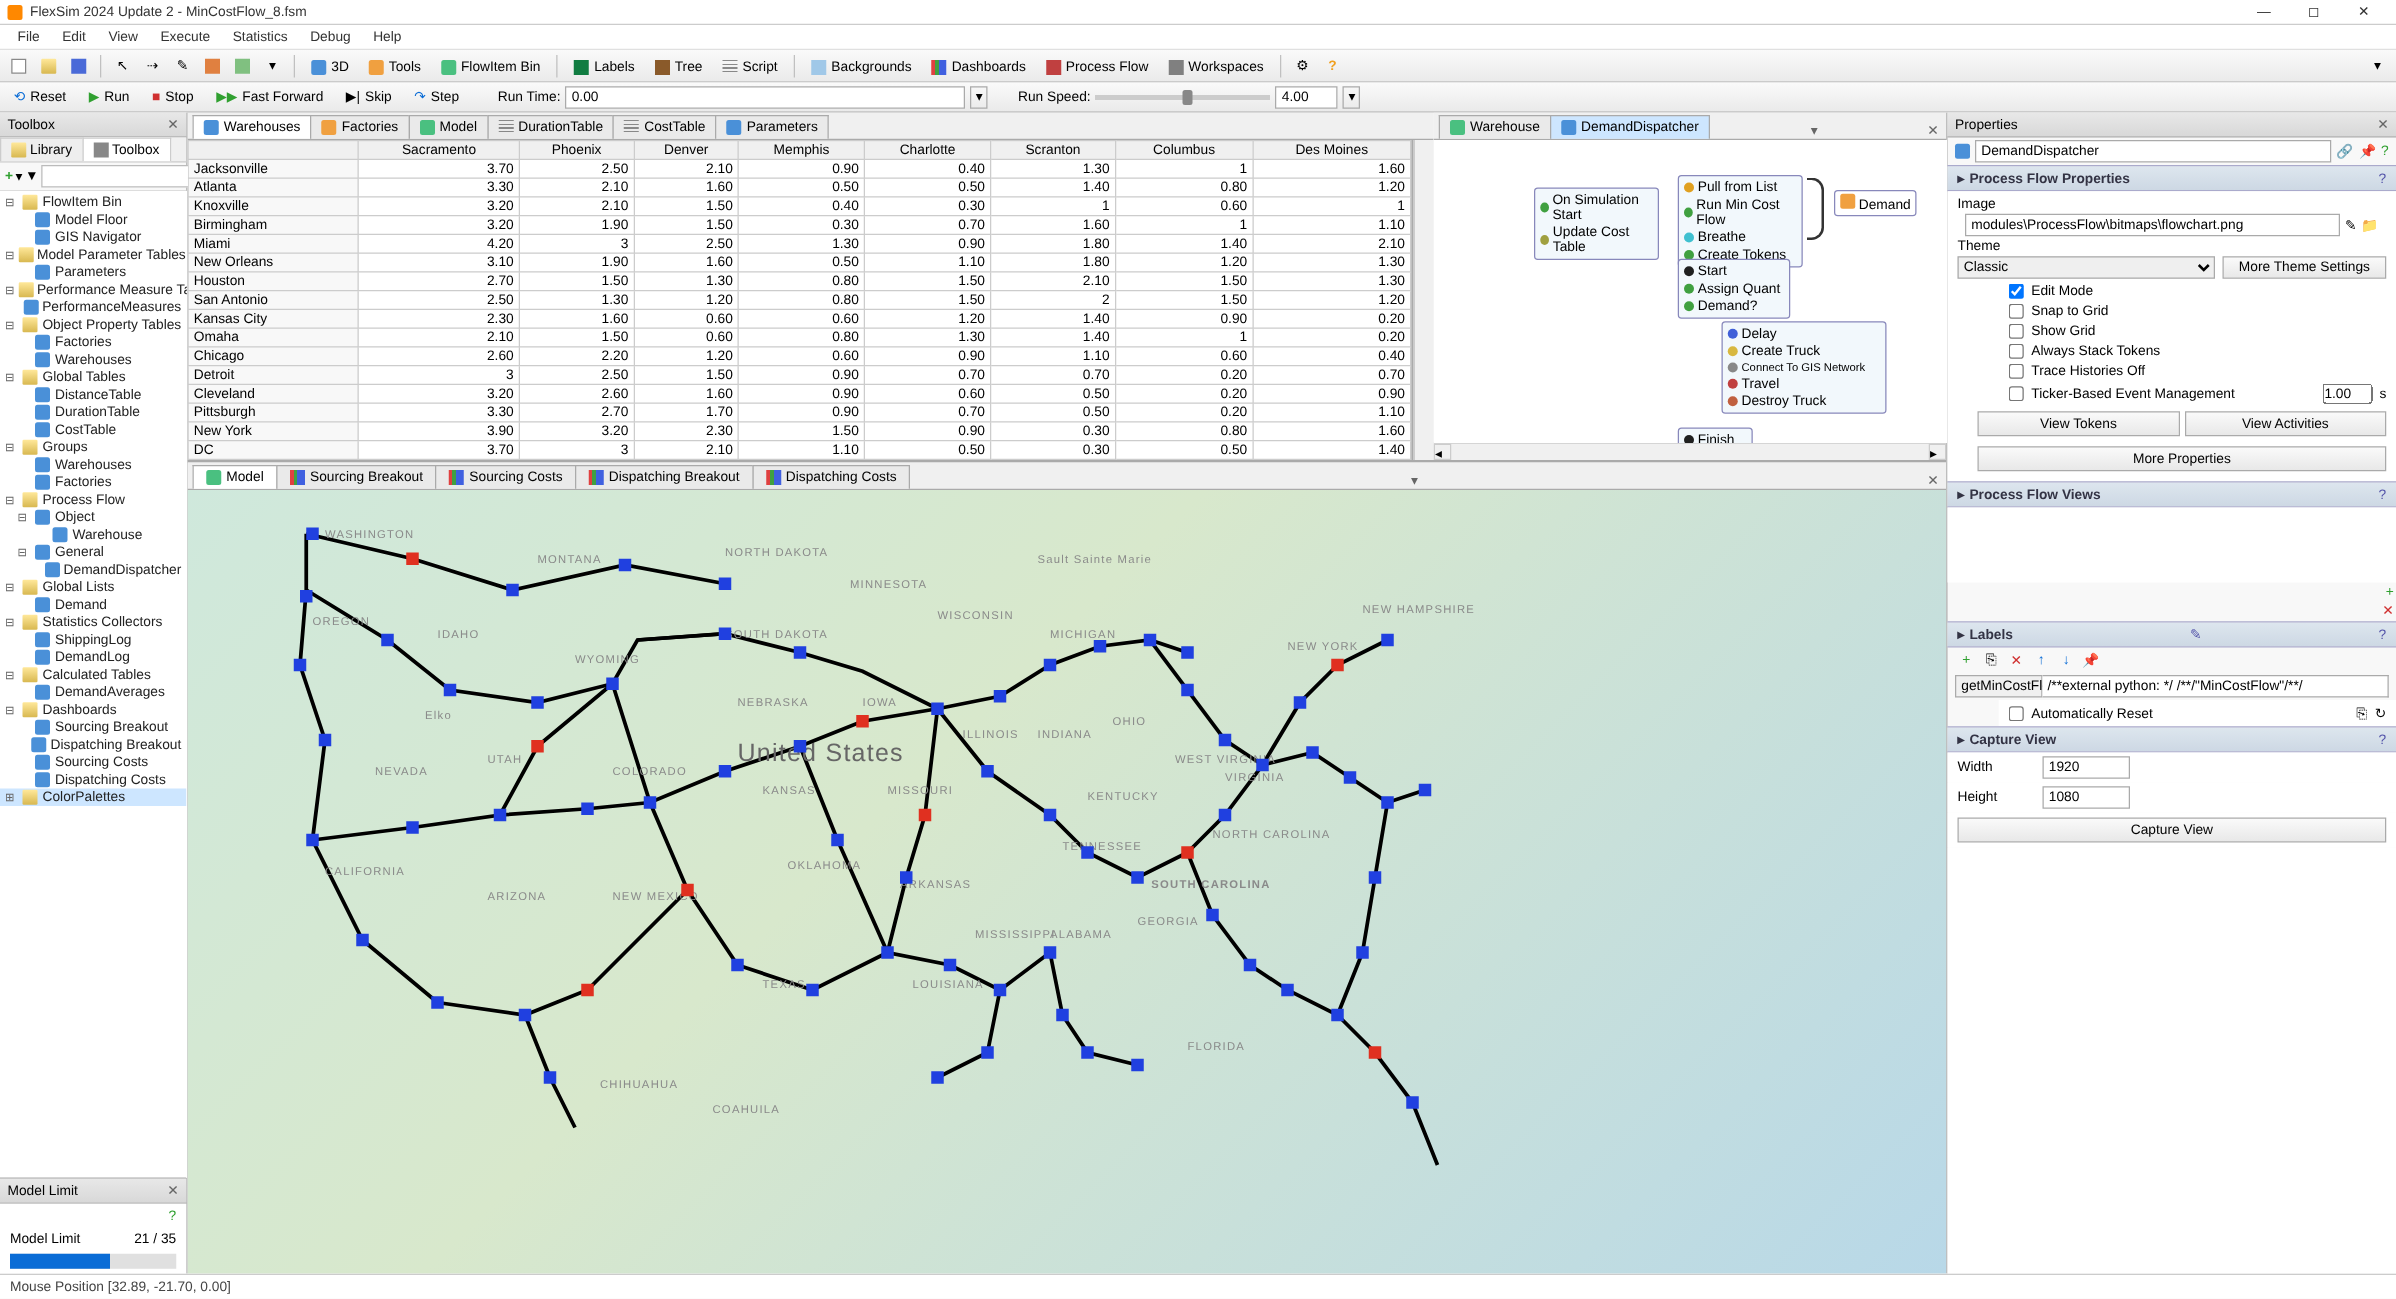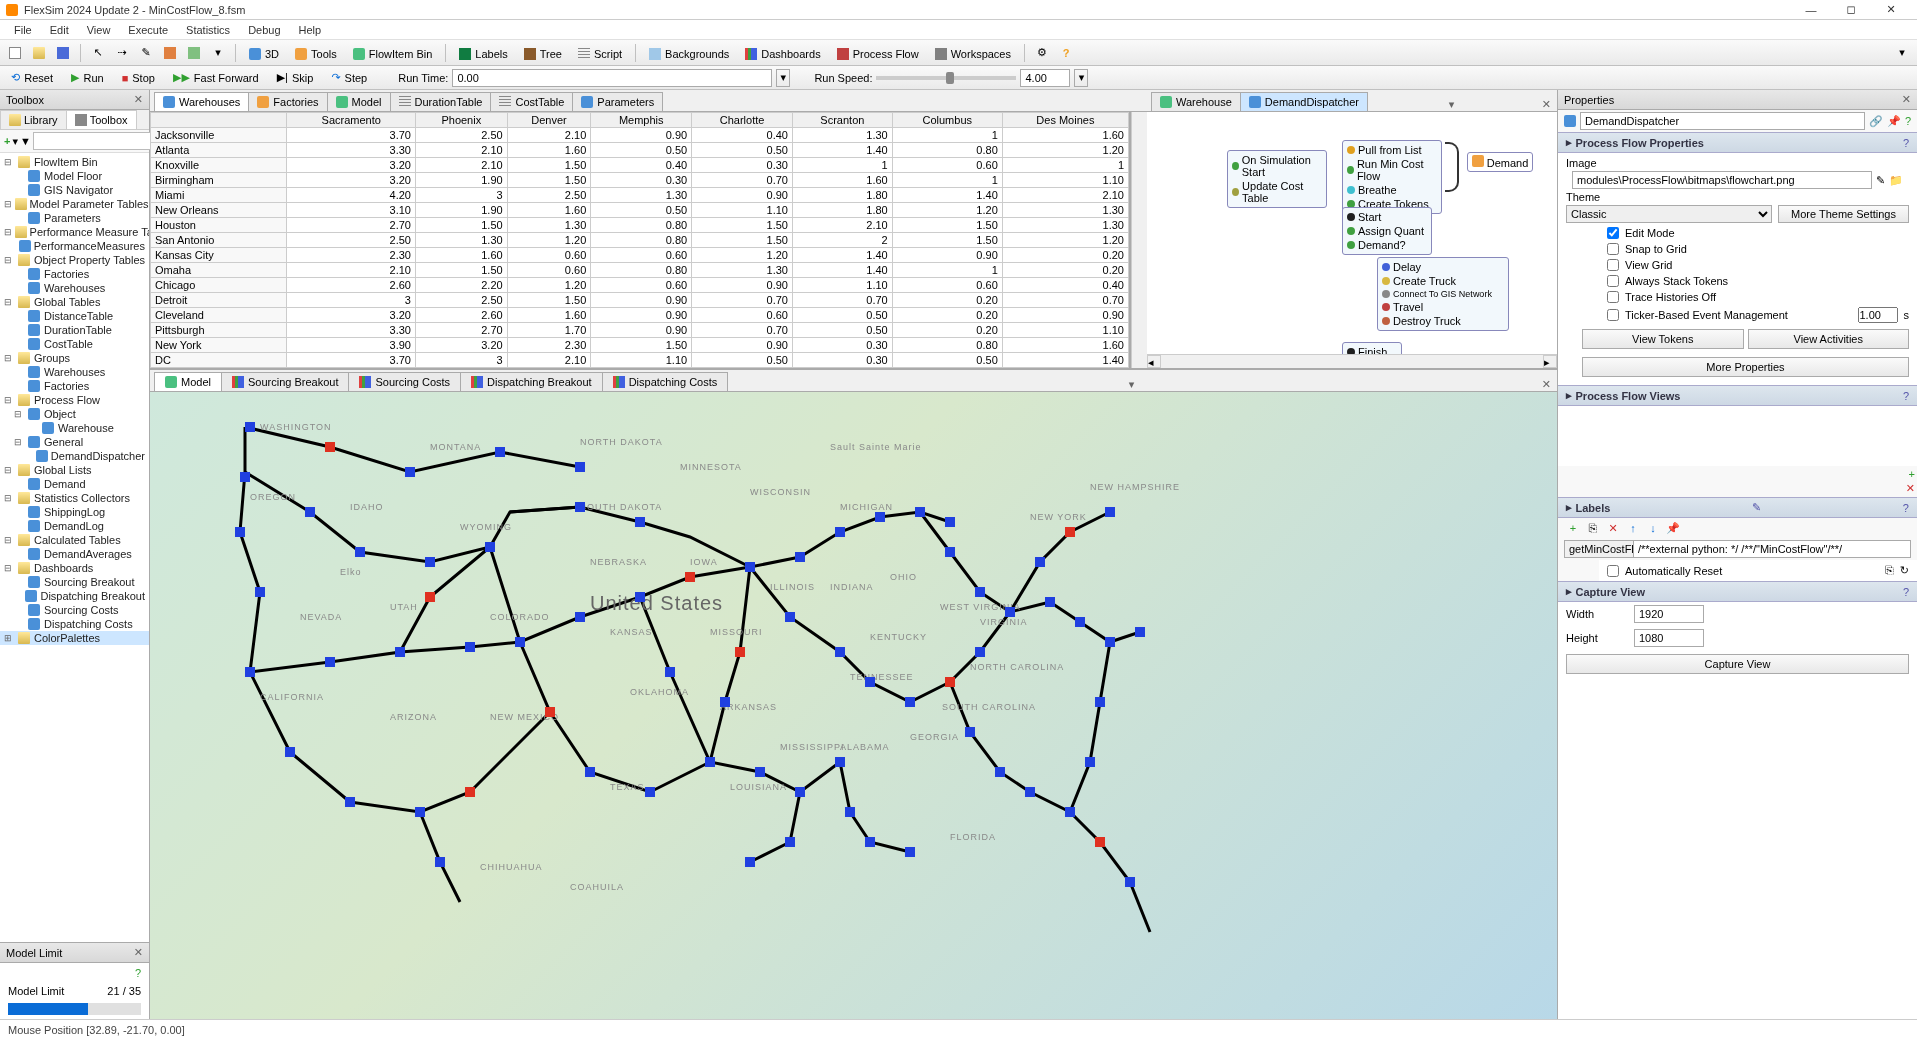--- a/index.html
+++ b/index.html
@@ -890,21 +890,21 @@
         <div class="state-label" style="left: 580px; top: 390px;">LOUISIANA</div>
         <div class="state-label" style="left: 630px; top: 350px;">MISSISSIPPI</div>
         <div class="state-label" style="left: 700px; top: 280px;">TENNESSEE</div>
         <div class="state-label" style="left: 720px; top: 240px;">KENTUCKY</div>
         <div class="state-label" style="left: 680px; top: 190px;">INDIANA</div>
         <div class="state-label" style="left: 690px; top: 110px;">MICHIGAN</div>
         <div class="state-label" style="left: 740px; top: 180px;">OHIO</div>
         <div class="state-label" style="left: 690px; top: 350px;">ALABAMA</div>
         <div class="state-label" style="left: 760px; top: 340px;">GEORGIA</div>
         <div class="state-label" style="left: 800px; top: 440px;">FLORIDA</div>
-        <div class="state-label" style="left: 792px; top: 310px;">SOUTH CAROLINA</div>
+        <div class="state-label" style="left: 771px; top: 310px; font-weight: bold;">SOUTH CAROLINA</div>
         <div class="state-label" style="left: 820px; top: 270px;">NORTH CAROLINA</div>
         <div class="state-label" style="left: 830px; top: 225px;">VIRGINIA</div>
         <div class="state-label" style="left: 790px; top: 210px;">WEST VIRGINIA</div>
         <div class="state-label" style="left: 880px; top: 120px;">NEW YORK</div>
         <div class="state-label" style="left: 940px; top: 90px;">NEW HAMPSHIRE</div>
         <div class="state-label" style="left: 330px; top: 470px;">CHIHUAHUA</div>
         <div class="state-label" style="left: 420px; top: 490px;">COAHUILA</div>
         <div class="state-label" style="left: 440px; top: 200px; font-size: 20px; color: rgb(102, 102, 102);">United States</div>
         <div class="state-label" style="left: 680px; top: 50px;">Sault Sainte Marie</div>
         <div class="state-label" style="left: 190px; top: 175px;">Elko</div>
@@ -1018,21 +1018,21 @@
           <div class="chk-row">
             <input type="checkbox" checked="" style="">
             <span>Edit Mode</span>
           </div>
           <div class="chk-row">
             <input type="checkbox" style="">
             <span>Snap to Grid</span>
           </div>
           <div class="chk-row">
             <input type="checkbox" style="">
-            <span>View Grid</span>
+            <span>Show Grid</span>
           </div>
           <div class="chk-row">
             <input type="checkbox" style="">
             <span>Always Stack Tokens</span>
           </div>
           <div class="chk-row">
             <input type="checkbox" style="">
             <span>Trace Histories Off</span>
           </div>
         </div>

